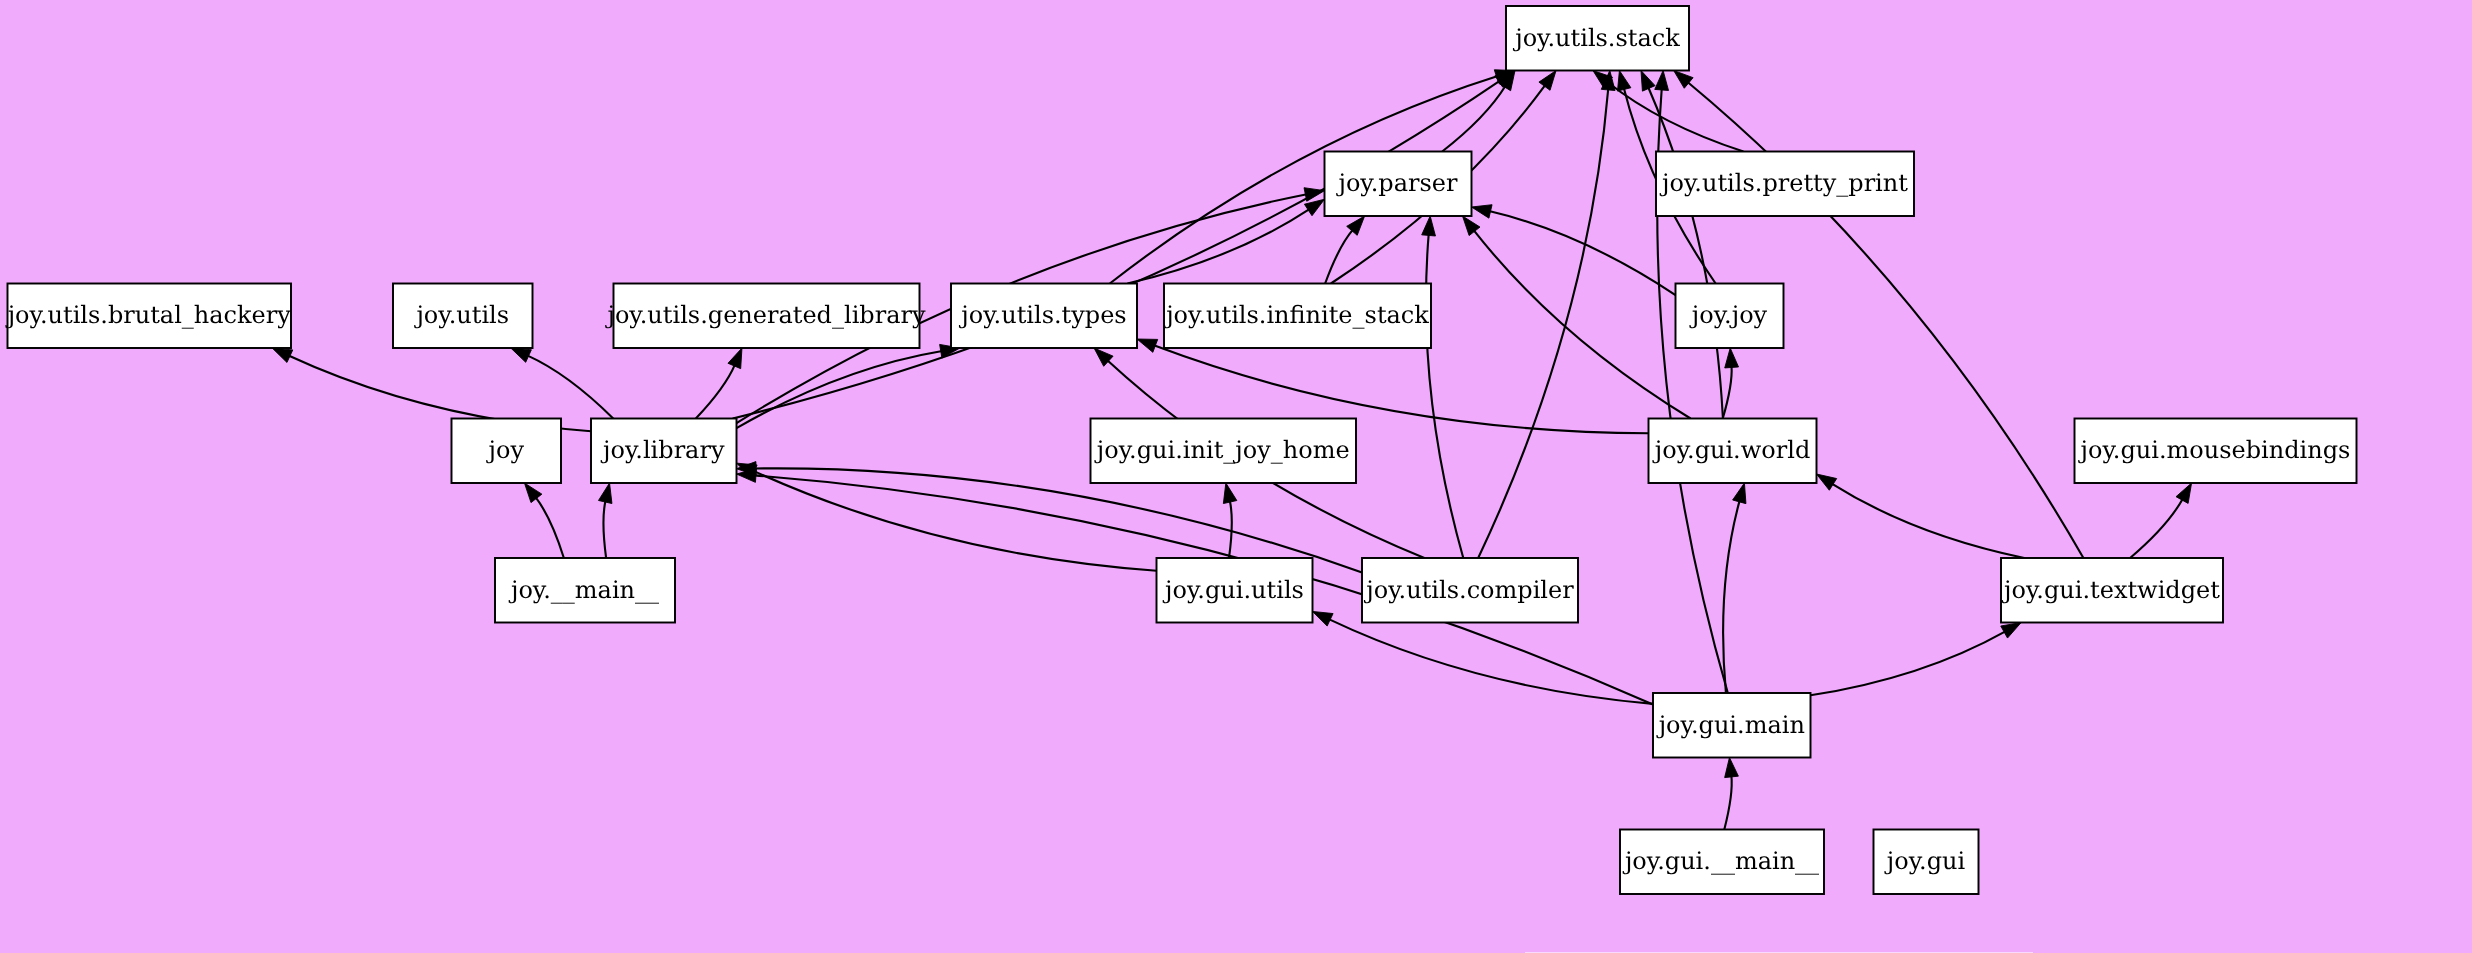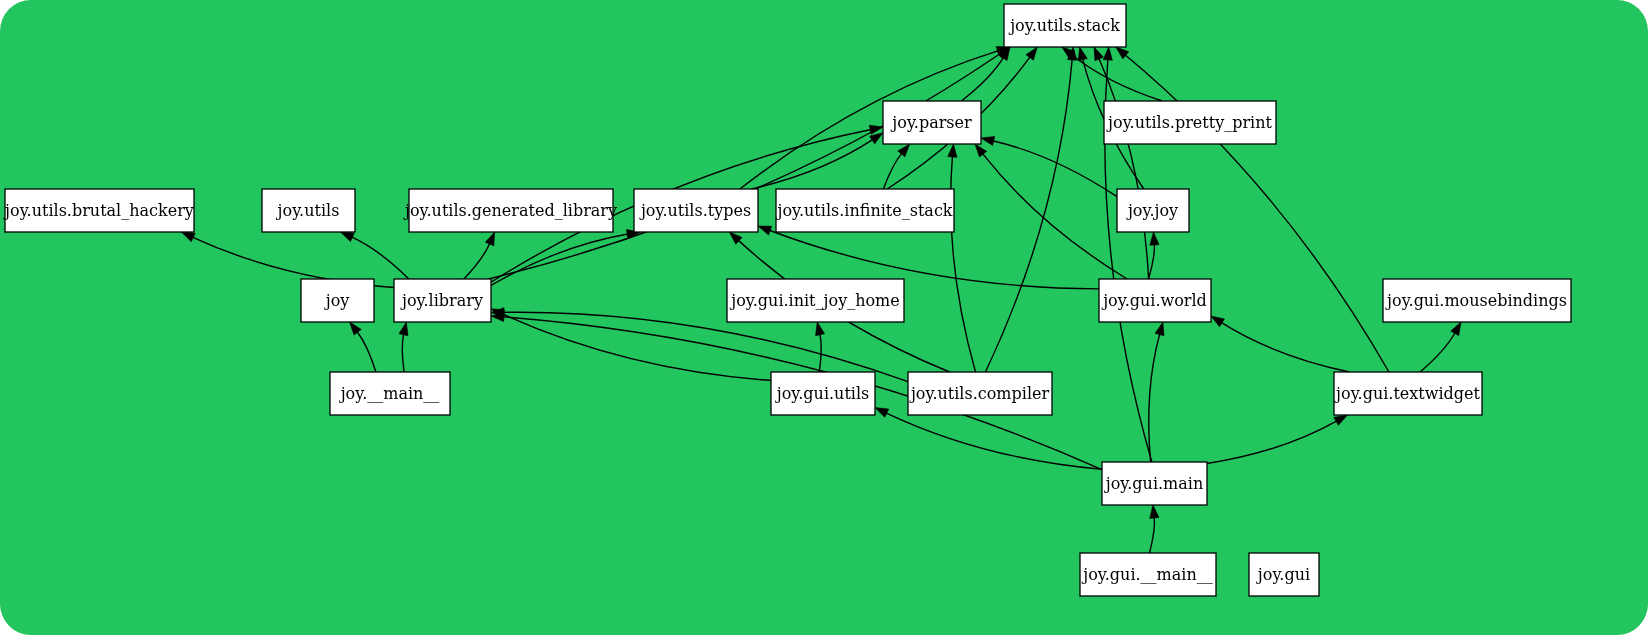--- a/index.html
+++ b/index.html
@@ -4,24 +4,23 @@
 <style>
   html, body {
     margin: 0;
     padding: 0;
     background: #ffffff;
   }
   #graph-canvas {
     position: relative;
     width: 1648px;
     height: 635px;
-    background: #22c55e;
+    background: #f0abfc;
     overflow: hidden;
     font-family: "DejaVu Serif", "Liberation Serif", serif;
-    border-radius: 31px;
   }
   svg.graph-svg {
     position: absolute;
     left: 0;
     top: 0;
     width: 1648px;
     height: 635px;
     display: block;
   }
   .node-box {

